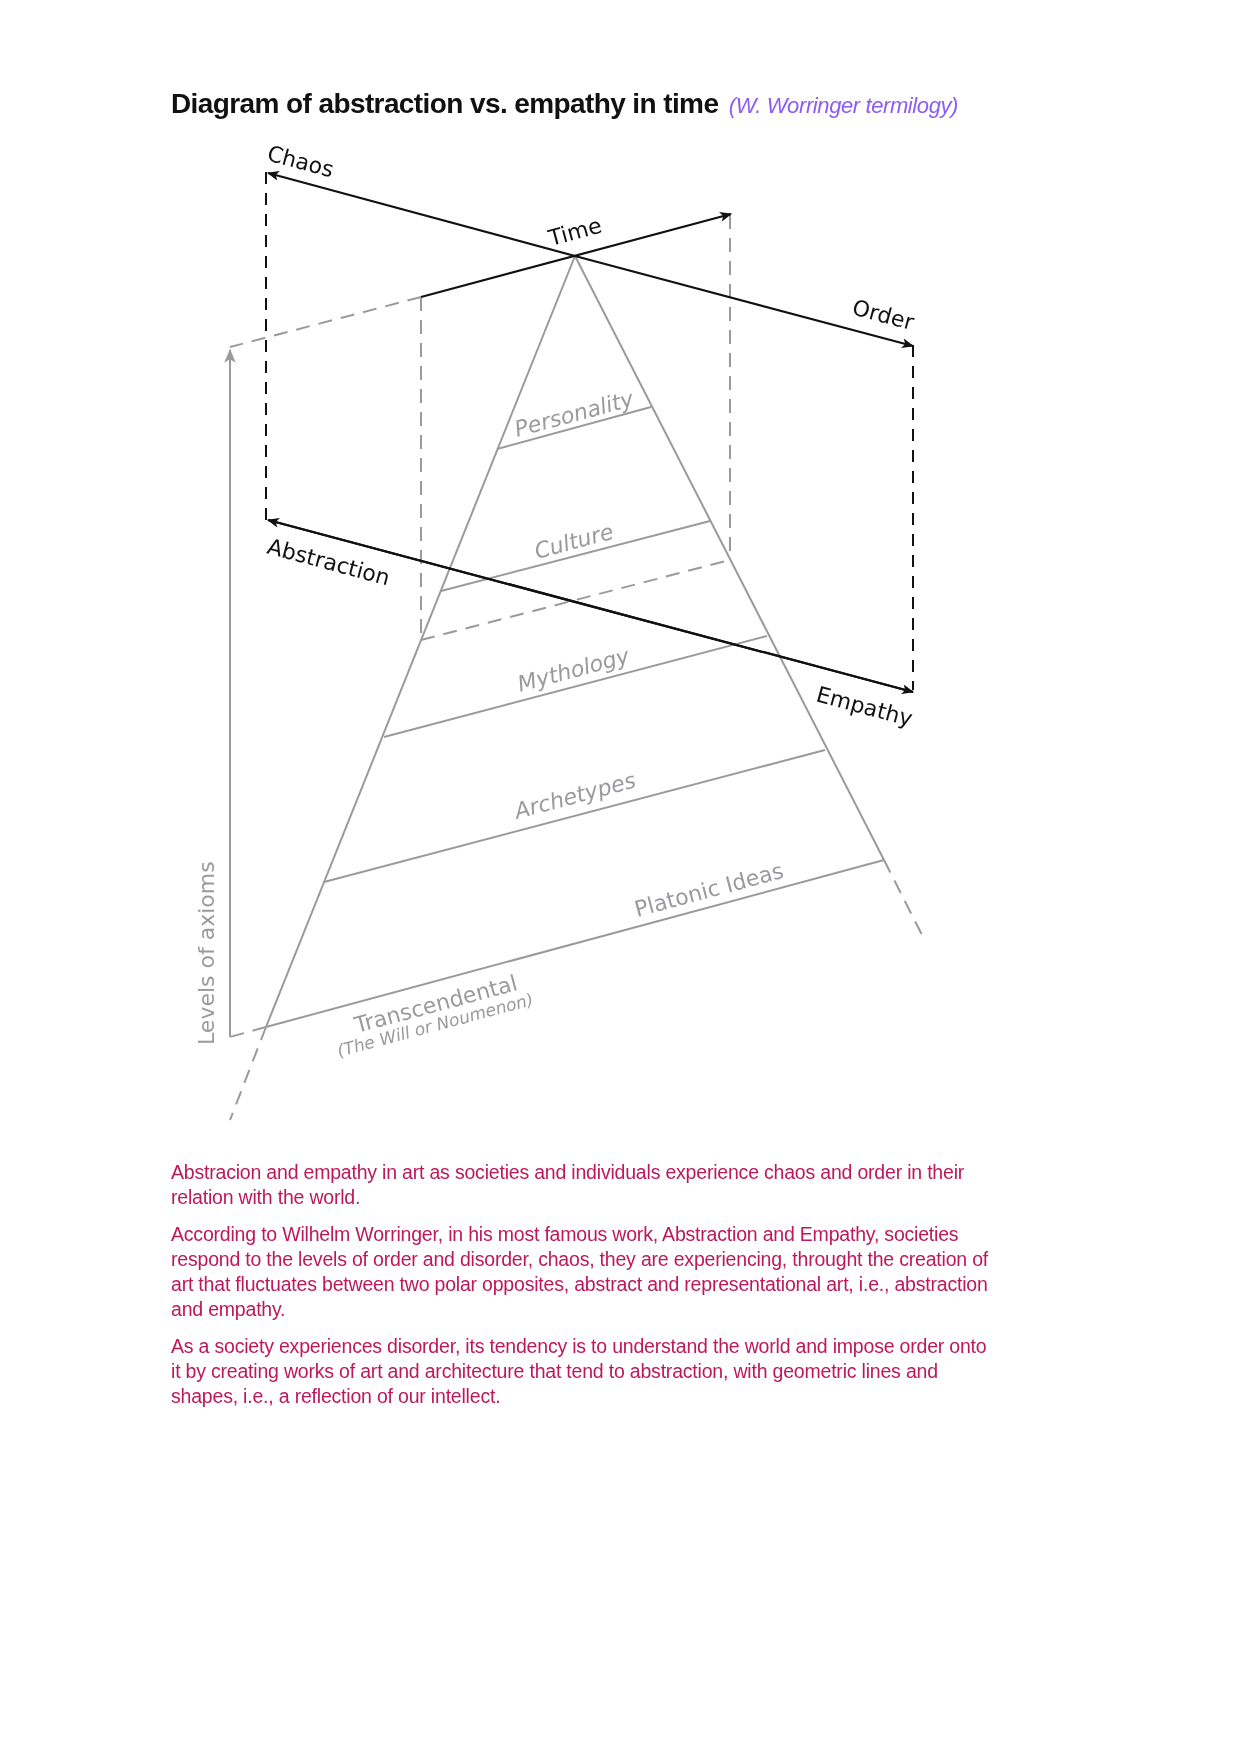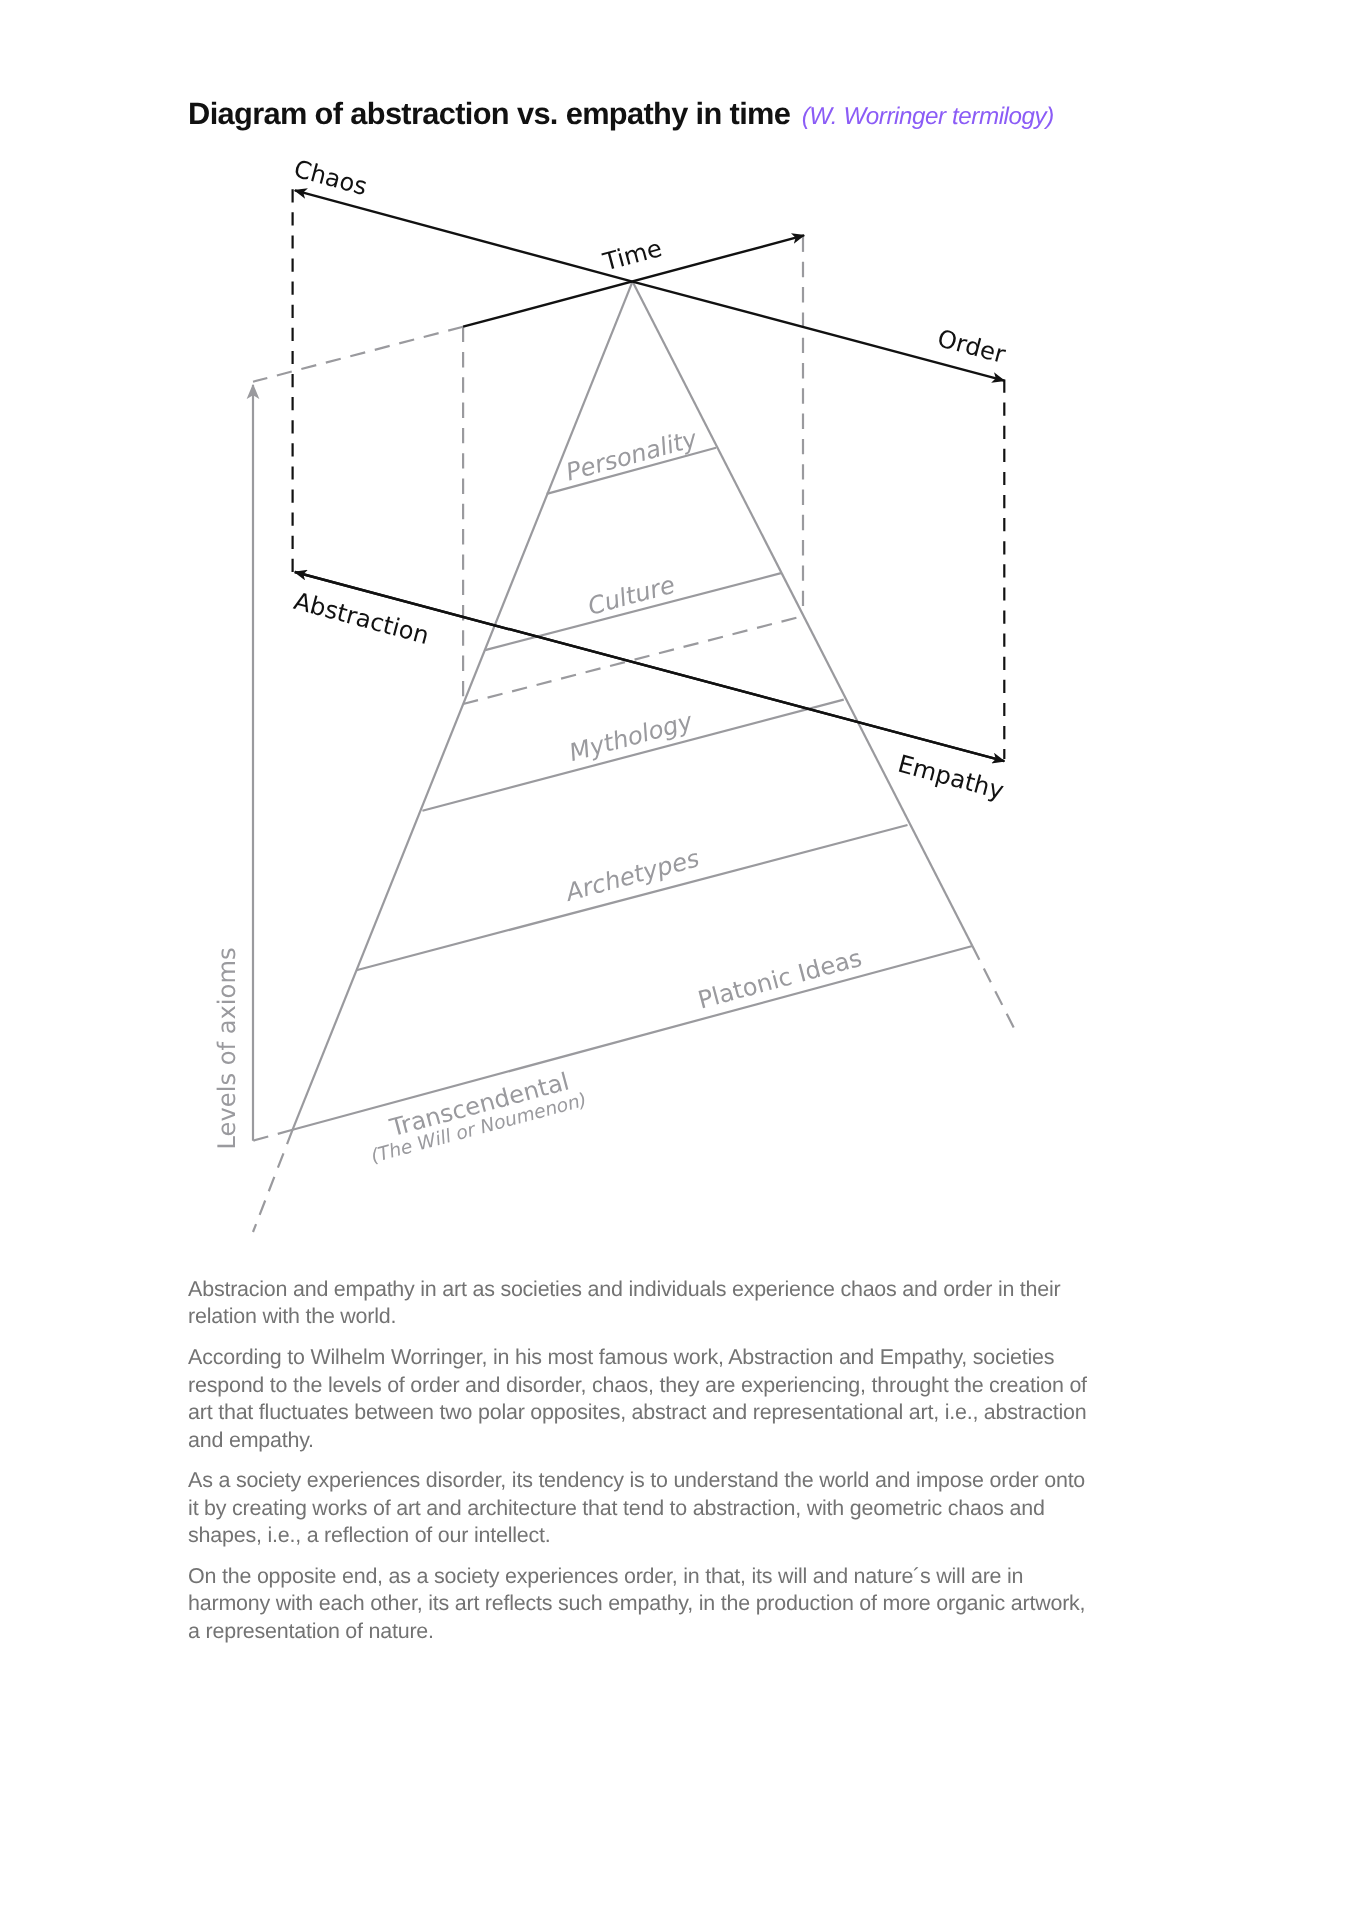--- a/index.html
+++ b/index.html
@@ -10,21 +10,21 @@
                 letter-spacing: -0.6px; color: #111; text-align: right; }
   .title-sub { font-family: "Liberation Sans", sans-serif; font-style: italic; font-size: 22px;
                letter-spacing: -0.4px; color: #8b5cf6; margin-left: 6px; }
   svg.diagram { position: absolute; left: 0; top: 0; }
   .lbl-black { font-family: "DejaVu Sans", sans-serif; font-size: 22px; fill: #111; }
   .lbl-grey { font-family: "DejaVu Sans", sans-serif; font-size: 22px; fill: #9a9a9e; }
   .lbl-grey-i { font-family: "DejaVu Sans", sans-serif; font-size: 22px; font-style: italic; fill: #9a9a9e; }
   .lbl-grey-small { font-family: "DejaVu Sans", sans-serif; font-size: 17px; font-style: italic; fill: #9a9a9e; }
   .text-block { position: absolute; left: 171px; top: 1160px; width: 820px;
                 font-family: "Liberation Sans", sans-serif; font-size: 19.5px; line-height: 25px;
-                letter-spacing: -0.2px; color: #737373; }
+                letter-spacing: -0.2px; color: #be185d; }
   .text-block p { margin: 0 0 12px 0; }
 </style>
 </head>
 <body>
 
 <div class="title">
   <span class="title-main">Diagram of abstraction vs. empathy in time</span>
   <span class="title-sub">(W. Worringer termilogy)</span>
 </div>
 
@@ -85,15 +85,14 @@
   <text class="lbl-grey-i" transform="translate(520,692) rotate(-15)">Mythology</text>
   <text class="lbl-grey-i" transform="translate(517,819) rotate(-15)">Archetypes</text>
   <text class="lbl-grey" transform="translate(637,917) rotate(-15)">Platonic Ideas</text>
   <text class="lbl-grey" transform="translate(357,1033) rotate(-15)">Transcendental</text>
   <text class="lbl-grey-small" transform="translate(339,1057) rotate(-15)">(The Will or Noumenon)</text>
 </svg>
 
 <div class="text-block">
   <p>Abstracion and empathy in art as societies and individuals experience chaos and order in their relation with the world.</p>
   <p>According to Wilhelm Worringer, in his most famous work, Abstraction and Empathy, societies respond to the levels of order and disorder, chaos, they are experiencing, throught the creation of art that fluctuates between two polar opposites, abstract and representational art, i.e., abstraction and empathy.</p>
-  <p>As a society experiences disorder, its tendency is to understand the world and impose order onto it by creating works of art and architecture that tend to abstraction, with geometric chaos and shapes, i.e., a reflection of our intellect.</p>
-  <p>On the opposite end, as a society experiences order, in that, its will and nature´s will are in harmony with each other, its art reflects such empathy, in the production of more organic artwork, a representation of nature.</p>
+  <p>As a society experiences disorder, its tendency is to understand the world and impose order onto it by creating works of art and architecture that tend to abstraction, with geometric lines and shapes, i.e., a reflection of our intellect.</p>
 </div>
 
 </body></html>

